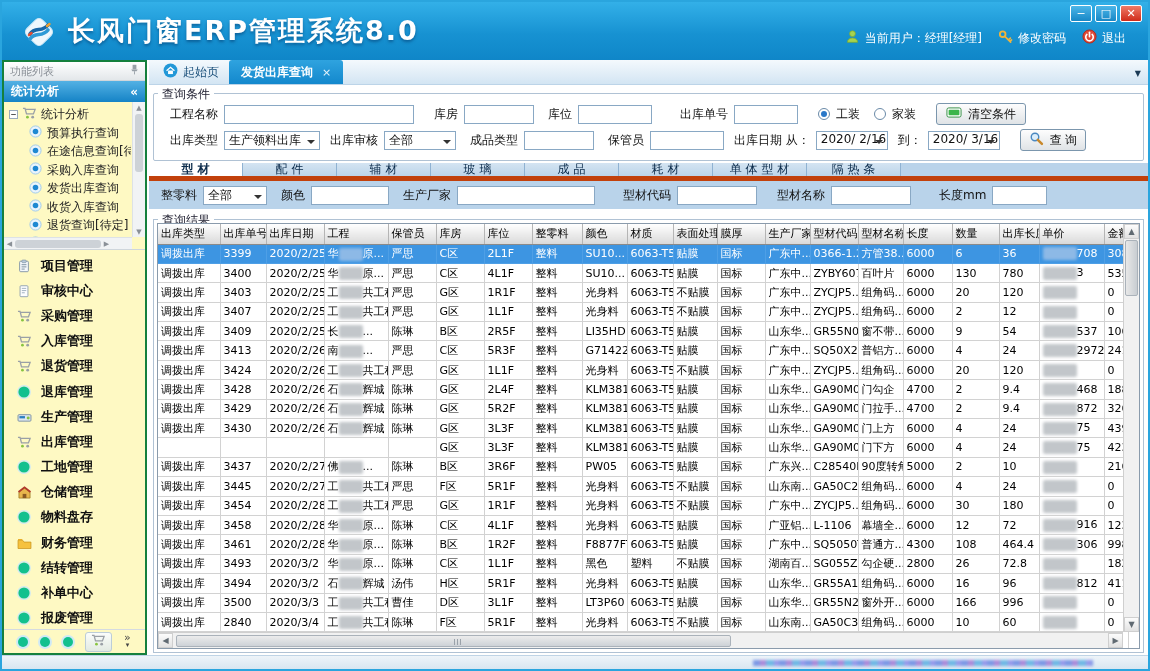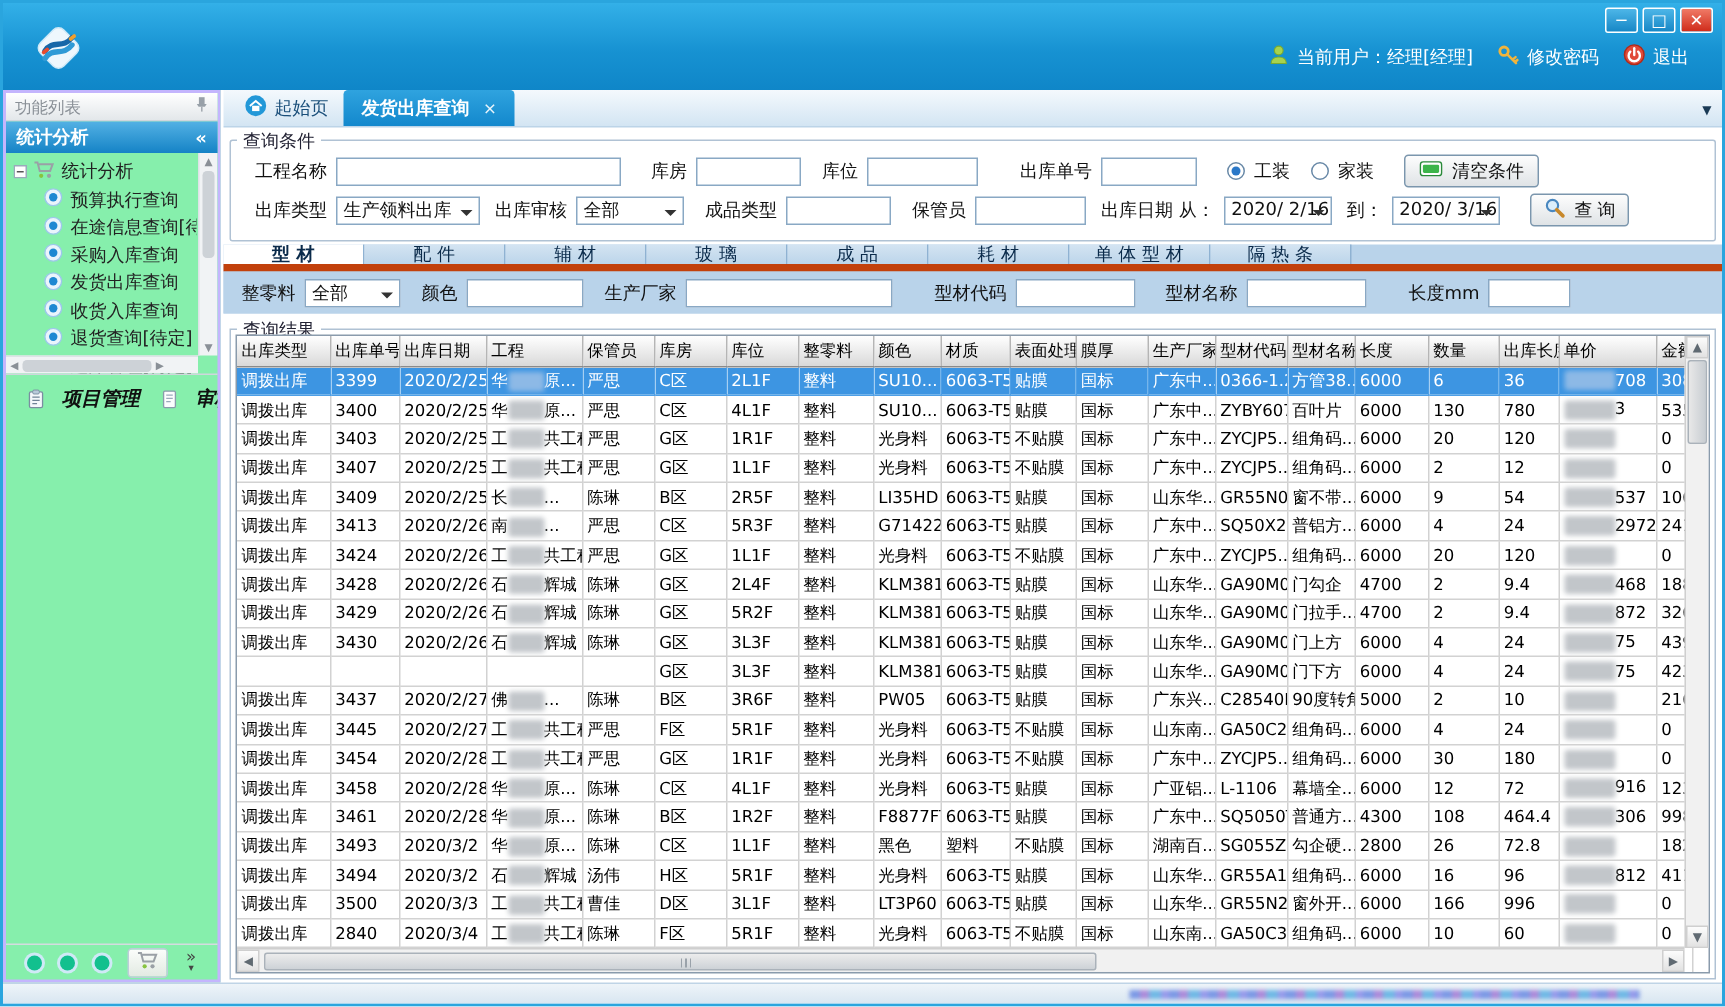--- a/index.html
+++ b/index.html
@@ -13,38 +13,38 @@
   .apptitle{color:#fff;font-size:27px;font-weight:bold;letter-spacing:2px;text-shadow:0 2px 3px rgba(0,50,100,.5);}
   .title-right{position:absolute;right:6px;top:3px;display:flex;flex-direction:column;align-items:flex-end;gap:7px;}
   .winbtns{display:flex;gap:3px;}
   .winbtn{width:22px;height:17px;display:flex;align-items:center;justify-content:center;font-size:11px;line-height:11px;
           color:#fff;background:linear-gradient(#4db6e8,#1787c6);border:1px solid #fff;border-radius:2px;cursor:default;}
   .winbtn.close{background:linear-gradient(#f07a66,#cf2b1a);}
   .userbar{display:flex;align-items:center;color:#fff;font-size:12px;margin-right:16px;}
   .userbar .seg{display:flex;align-items:center;gap:5px;margin-left:16px;}
   
   .mainrow{flex:1;display:flex;min-height:0;}
-  .sidebar{width:145px;flex:0 0 auto;border:2px solid #c4b5fd;display:flex;flex-direction:column;background:#86efac;min-height:0;}
+  .sidebar{width:145px;flex:0 0 auto;border:2px solid #15803d;display:flex;flex-direction:column;background:#fef9c3;min-height:0;}
   .func-header{height:19px;flex:0 0 auto;background:linear-gradient(#ffffff,#e3e7ea);color:#8a9097;font-size:11px;
                display:flex;align-items:center;justify-content:space-between;padding:0 6px;border-bottom:1px solid #d0d6db;}
   .sec-header{height:21px;flex:0 0 auto;background:linear-gradient(#53b1e4,#1583c6);color:#fff;font-weight:bold;font-size:12px;
               display:flex;align-items:center;justify-content:space-between;padding:0 7px;}
   .tree-wrap{position:relative;height:148px;flex:0 0 auto;border-bottom:1px solid #cfd6dc;overflow:hidden;}
   .tree{padding:3px 14px 0 5px;font-size:12px;color:#222;white-space:nowrap;}
   .tree-root{display:flex;align-items:center;gap:4px;height:19px;}
   .tree-item{display:flex;align-items:center;gap:5px;height:18.5px;padding-left:20px;overflow:hidden;}
   .mini-vscroll{position:absolute;right:0;top:0;bottom:12px;width:13px;background:#f1f3f5;border-left:1px solid #dde2e6;}
   .mini-vscroll .arr{height:11px;display:flex;align-items:center;justify-content:center;font-size:7px;color:#8a9097;}
   .mini-vscroll .thumb{margin:1px 2px;height:58px;background:#cdd2d7;border-radius:3px;}
   .mini-vscroll .arr.dn{position:absolute;bottom:0;left:0;right:0;}
   .mini-hscroll{position:absolute;left:0;right:13px;bottom:0;height:12px;background:#f1f3f5;border-top:1px solid #dde2e6;
                 display:flex;align-items:center;}
   .mini-hscroll .arr{width:11px;text-align:center;font-size:7px;color:#8a9097;}
   .mini-hscroll .thumb{height:8px;width:86px;background:#cdd2d7;border-radius:3px;}
-  .menu{flex:1;overflow:hidden;padding-top:3px;display:flex;flex-direction:row;font-style:italic;}
+  .menu{flex:1;overflow:hidden;padding-top:3px;display:flex;flex-direction:column;}
   .menu-item{display:flex;align-items:center;gap:9px;height:25.2px;flex:0 0 auto;padding-left:12px;
              font-size:13px;font-weight:bold;color:#101010;cursor:default;}
   .menu-item .mi{width:16px;display:inline-flex;justify-content:center;}
   .side-toolbar{height:24px;flex:0 0 auto;border-top:1px solid #d5dbe0;display:flex;align-items:center;
                 justify-content:space-evenly;padding:0 2px;}
   .tool-btn{width:27px;height:20px;background:linear-gradient(#fbfdfb,#e2eae2);border:1px solid #bccdd9;border-radius:3px;
             display:flex;align-items:center;justify-content:center;}
   .more{font-size:11px;color:#444;line-height:6px;text-align:center;}
   .more .dd{font-size:7px;color:#444;}
   
@@ -117,20 +117,21 @@
   <div class="titlebar">
     <span class="logo">
         <svg width="38" height="38" viewBox="0 0 38 38">
           <rect x="8" y="8" width="22" height="22" rx="5" transform="rotate(45 19 19)" fill="#eef7fd" stroke="#cde8f7"></rect>
           <path d="M10 21 C15 13,22 20,28 12" stroke="#1767a8" stroke-width="3.6" fill="none" stroke-linecap="round"></path>
           <path d="M10 26 C15 18,22 25,28 17" stroke="#2f9ad6" stroke-width="3.6" fill="none" stroke-linecap="round"></path>
           <path d="M9 22l2.5-2" stroke="#e84b2e" stroke-width="2.4" stroke-linecap="round"></path>
           <path d="M27 13l2.5-2" stroke="#f0a02e" stroke-width="2.4" stroke-linecap="round"></path>
         </svg>
       </span>
+    <span class="apptitle">长风门窗ERP管理系统8.0</span>
     <div class="title-right">
       <div class="winbtns">
         <div class="winbtn">─</div>
         <div class="winbtn">□</div>
         <div class="winbtn close">✕</div>
       </div>
       <div class="userbar">
         <span class="seg">
           <span><svg width="15" height="15" viewBox="0 0 16 16">
                 <circle cx="8" cy="5" r="3.1" fill="#a6d34f" stroke="#7cab2f" stroke-width=".8"></circle>

